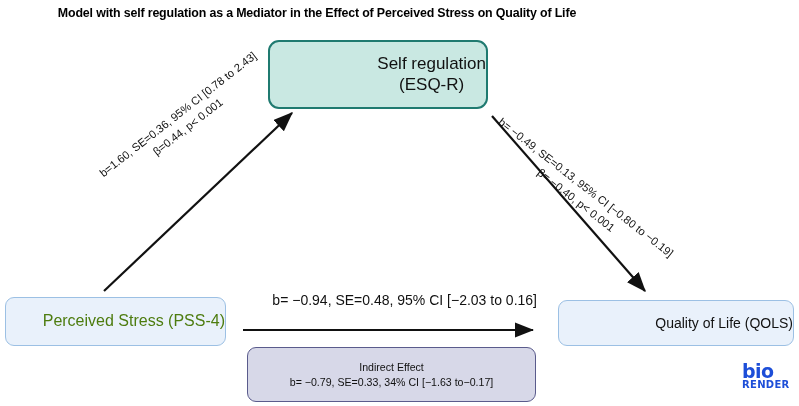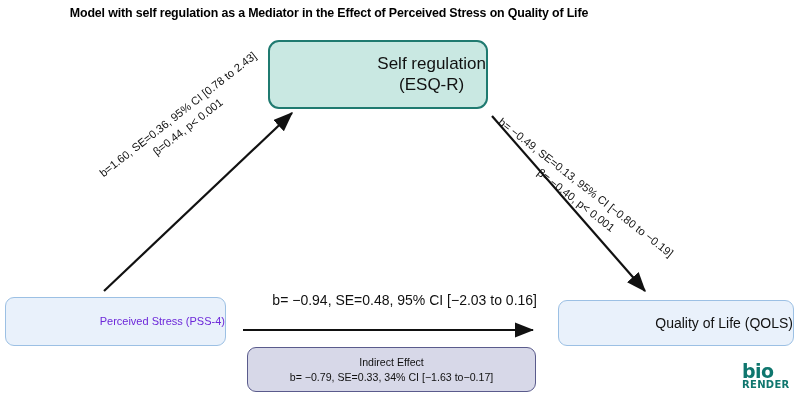--- a/index.html
+++ b/index.html
@@ -27,21 +27,20 @@
   .title {
     position: absolute;
     left: 0;
     top: 6px;
     width: 634px;
     text-align: center;
     font-size: 12.4px;
     font-weight: bold;
     letter-spacing: -0.15px;
     color: #000000;
-    padding-left: 12px;
   }
 
   
   .node {
     position: absolute;
     box-sizing: border-box;
     display: flex;
     align-items: center;
     justify-content: flex-end;
     text-align: center;
@@ -61,41 +60,41 @@
   }
 
   .node-predictor {
     left: 5px;
     top: 297px;
     width: 221px;
     height: 49px;
     background: #e9f1fb;
     border: 1.6px solid #9cc0e4;
     border-radius: 9px;
-    font-size: 11px;
-    color: #6d28d9;
+    font-size: 16px;
+    color: #4d7c0f;
   }
 
   .node-outcome {
     left: 558px;
     top: 300px;
     width: 236px;
     height: 46px;
     background: #e9f1fb;
     border: 1.6px solid #9cc0e4;
     border-radius: 9px;
     font-size: 14px;
     color: #111111;
   }
 
   .node-indirect {
     left: 247px;
     top: 347px;
     width: 289px;
-    height: 45px;
+    height: 55px;
     background: #d7d8e8;
     border: 1.6px solid #5a5b8c;
     border-radius: 9px;
     font-size: 10.6px;
     color: #111111;
     flex-direction: column;
     justify-content: center;
     line-height: 1.35;
   }
 
@@ -136,21 +135,21 @@
 
   .lbl-line { display: block; }
 
   
   .logo {
     position: absolute;
     left: 742px;
     top: 362px;
     width: 46px;
     height: 32px;
-    color: #0f766e;
+    color: #1d4ed8;
     user-select: none;
   }
   .logo-bio {
     font-family: "DejaVu Sans", sans-serif;
     font-size: 19px;
     font-weight: bold;
     line-height: 18px;
     letter-spacing: -0.5px;
     display: block;
   }

